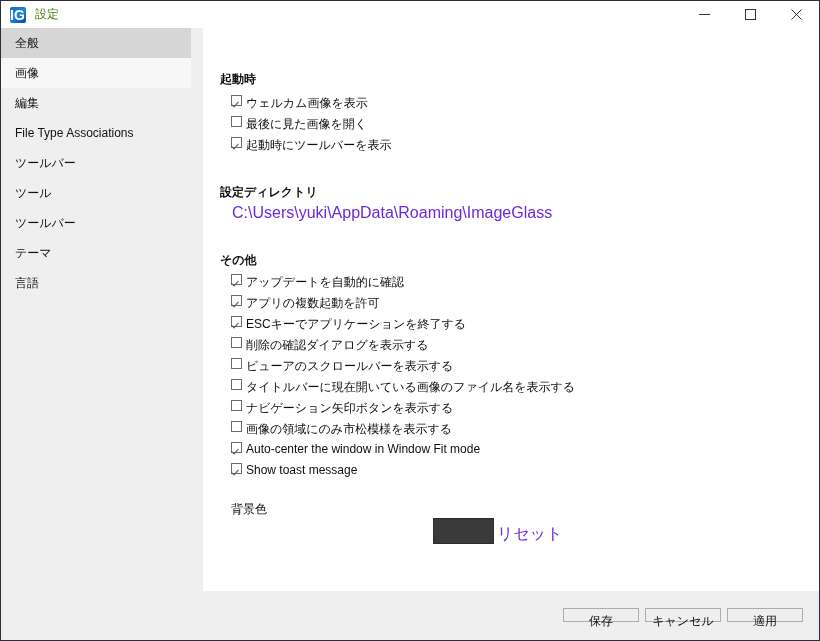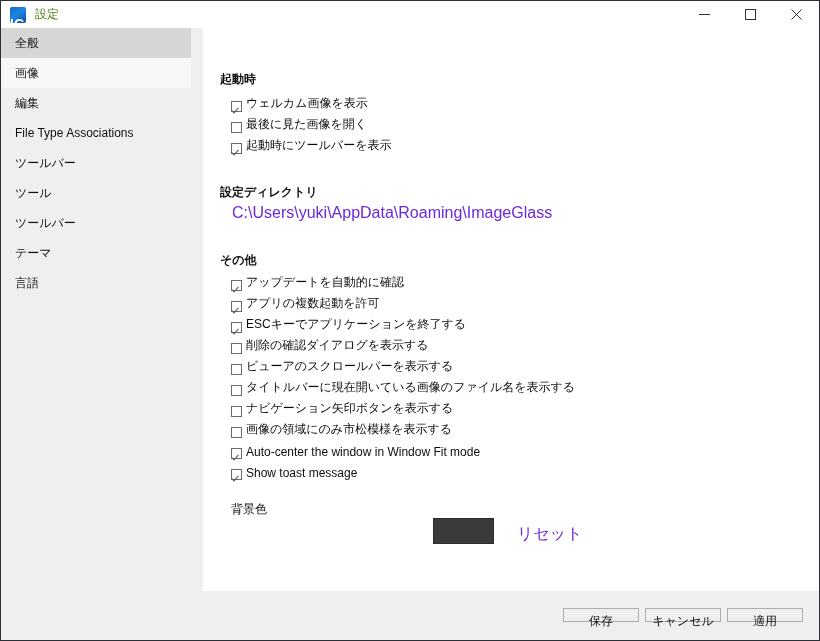--- a/index.html
+++ b/index.html
@@ -39,21 +39,21 @@
     width: 16px;
     height: 16px;
     margin-left: 9px;
     border-radius: 2px;
     background: linear-gradient(145deg, #1565c0 0%, #1e88e5 45%, #0d47a1 100%);
     position: relative;
     flex: none;
   }
   #app-icon .glyph {
     position: absolute;
-    left: 0; top: 9px;
+    left: 0; top: 0;
     width: 16px; height: 16px;
     color: #ffffff;
     font-size: 14px;
     font-weight: bold;
     line-height: 16px;
     text-align: left;
     font-family: "Liberation Sans", sans-serif;
   }
   #title-text {
     margin-left: 9px;
@@ -112,21 +112,21 @@
   .section-title {
     position: absolute;
     font-size: 12px;
     font-weight: bold;
     color: #101010;
     white-space: nowrap;
   }
   .cb-row {
     position: absolute;
     display: flex;
-    align-items: flex-end;
+    align-items: flex-start;
     height: 17px;
     white-space: nowrap;
   }
   .cb-box {
     width: 11px;
     height: 11px;
     box-sizing: border-box;
     border: 1px solid #6b6b6b;
     background: #ffffff;
     position: relative;
@@ -167,21 +167,20 @@
     width: 61px;
     height: 26px;
     box-sizing: border-box;
     border: 1px solid #2c2c2c;
     background: #3a3a3a;
   }
   #reset-link {
     position: absolute;
     left: 294px;
     top: 496px;
-    margin-left: 20px;
   }
 
   
   #footer {
     position: absolute;
     left: 0;
     top: 590px;
     width: 818px;
     height: 49px;
     background: #efefef;

